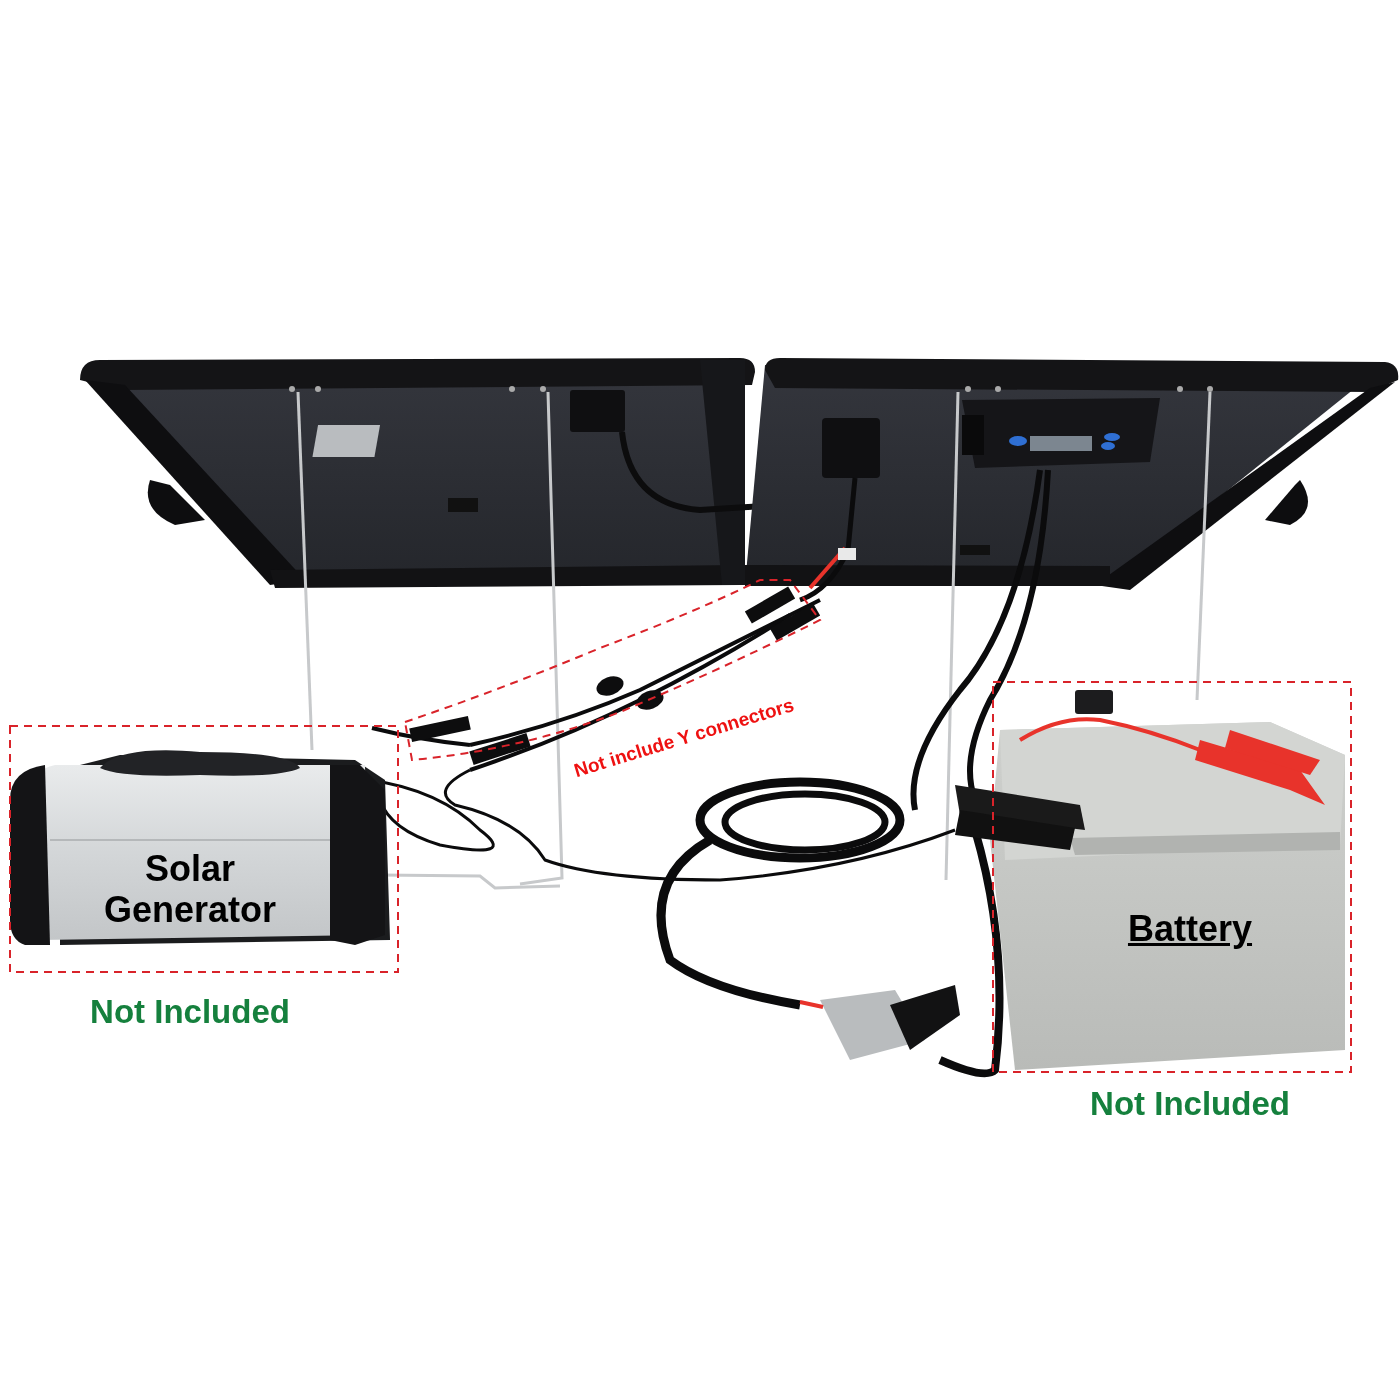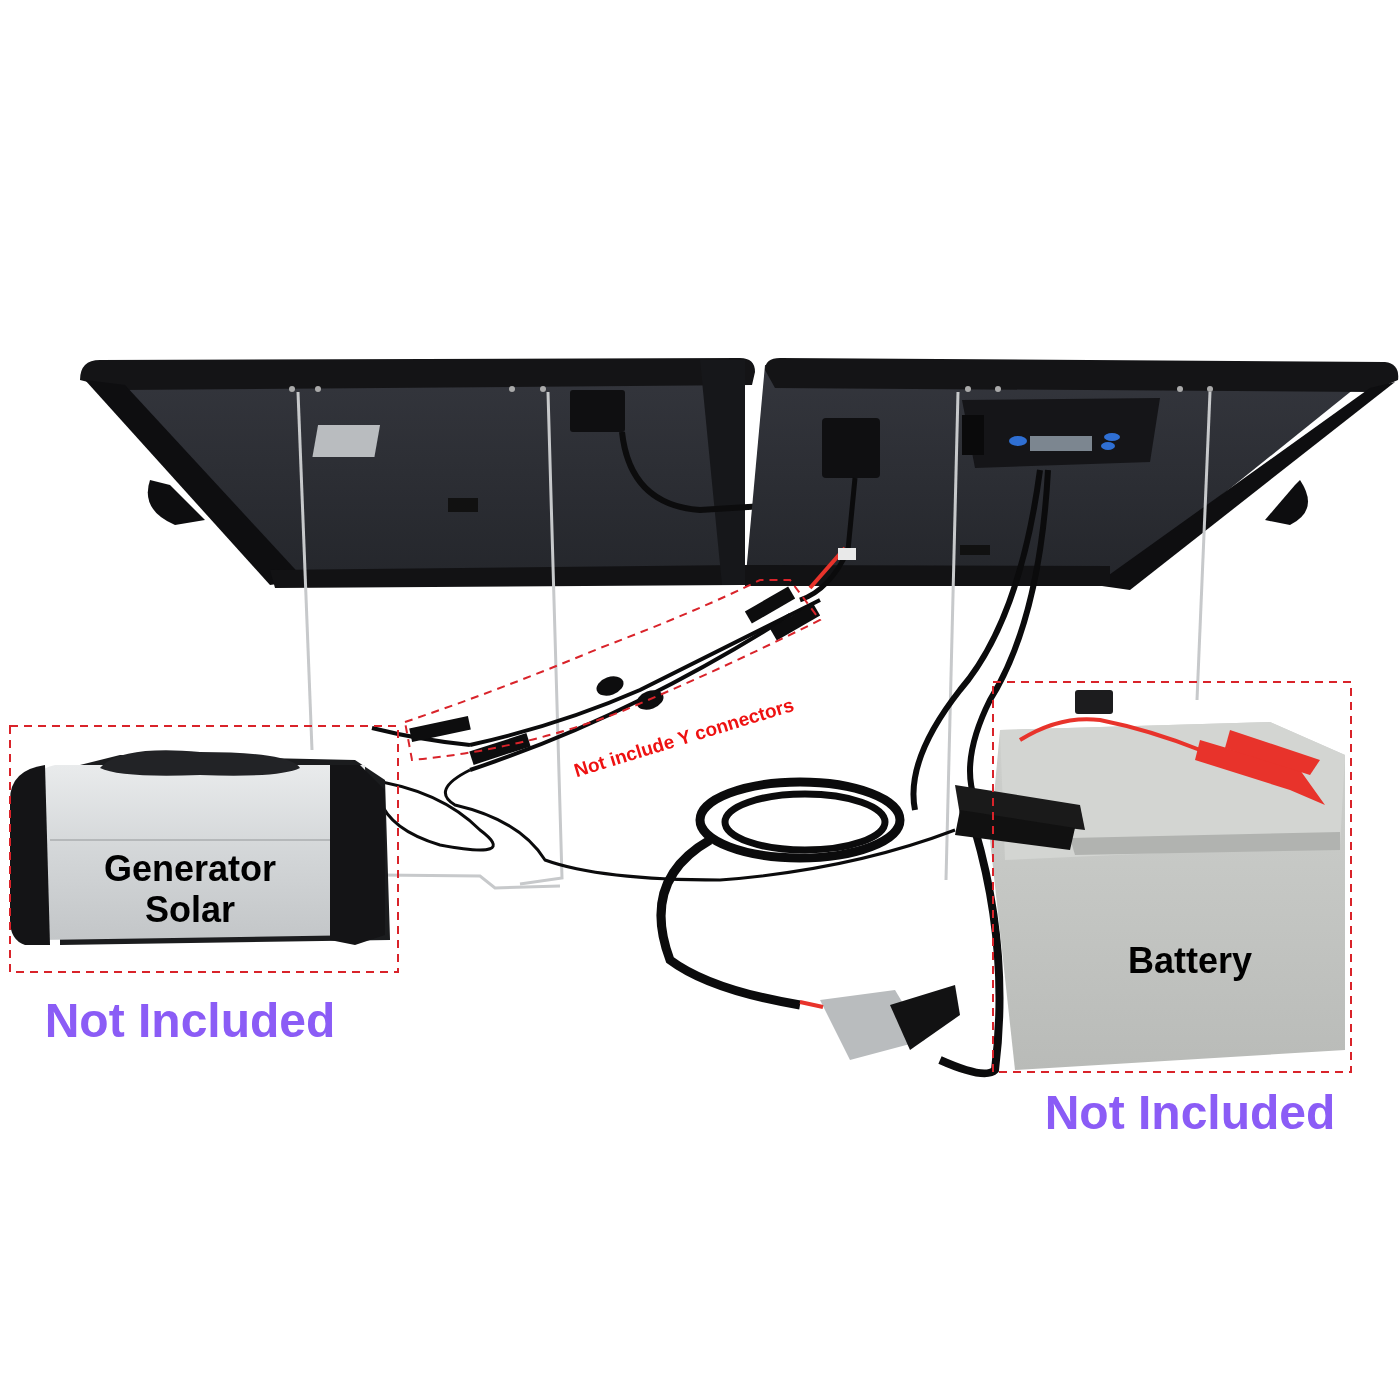--- a/index.html
+++ b/index.html
@@ -1,20 +1,20 @@
 <!DOCTYPE html>
 <html><head>
 <meta charset="utf-8">
 <style>
   html, body { margin:0; padding:0; background:#ffffff; }
   body { width:1400px; height:1400px; position:relative; overflow:hidden; font-family:"Liberation Sans", sans-serif; }
   #scene { position:absolute; left:0; top:0; width:1400px; height:1400px; }
   .label { position:absolute; font-family:"Liberation Sans", sans-serif; font-weight:bold; text-align:center; line-height:1.15; }
   .label-dark { color:#000000; font-size:36px; }
-  .label-red { color:#8b5cf6; font-size:48px; }
+  .label-red { color:#15803d; font-size:33px; }
   .label-yconn { color:#ee1111; font-size:19px; transform:rotate(-17deg); transform-origin:left bottom; white-space:nowrap; }
 </style>
 </head>
 <body>
 
 <svg id="scene" viewBox="0 0 1400 1400" xmlns="http://www.w3.org/2000/svg">
   <defs>
     <linearGradient id="panelGrad" x1="0" y1="0" x2="0" y2="1">
       <stop offset="0" stop-color="#34363d"></stop>
       <stop offset="1" stop-color="#24262b"></stop>
@@ -132,23 +132,23 @@
   </g>
 
   <g fill="none" stroke="#d9232a" stroke-width="2" stroke-dasharray="8 6">
     <rect x="10" y="726" width="388" height="246"></rect>
     <rect x="993" y="682" width="358" height="390"></rect>
     <path d="M405 722 Q500 690 600 648 Q700 610 760 580 L790 580 L820 620 Q720 670 620 712 Q520 750 412 760 Z"></path>
   </g>
 </svg>
 
 <div class="label label-dark" style="left:60px; top:848px; width:260px;">
+  <div>Solar</div>
   <div>Generator</div>
-  <div>Solar</div>
 </div>
 <div class="label label-red" style="left:40px; top:993px; width:300px;">Not Included</div>
 
-<div class="label label-dark" style="left:1060px; top:940px; width:260px;">
+<div class="label label-dark" style="left:1060px; top:908px; width:260px;text-decoration:underline;">
   <div>Battery</div>
 </div>
 <div class="label label-red" style="left:1040px; top:1085px; width:300px;">Not Included</div>
 
 <div class="label label-yconn" style="left:578px; top:760px;">Not include Y connectors</div>
 
 </body></html>

